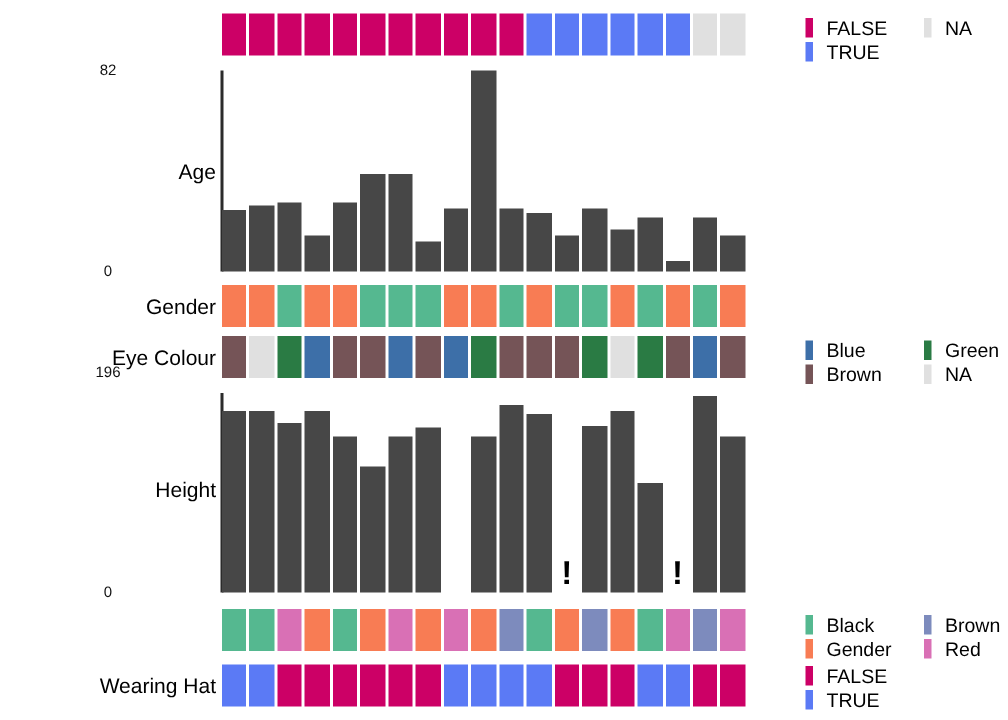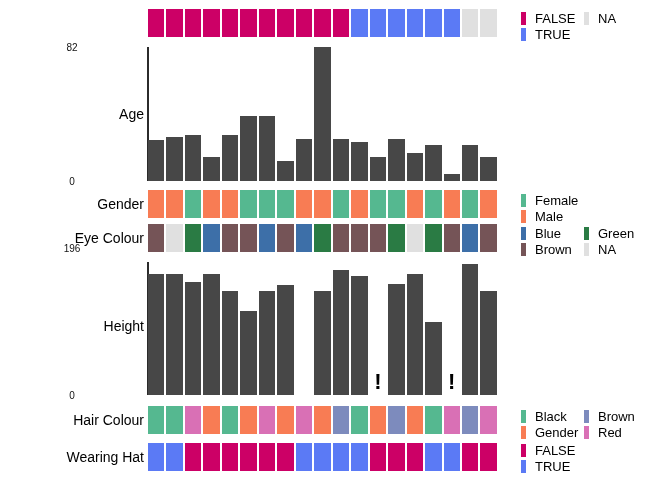--- a/index.html
+++ b/index.html
@@ -14,35 +14,34 @@
   .tile{flex:1 1 0;height:100%;}
   .bars{position:absolute;left:148px;width:349px;display:flex;gap:2px;
         align-items:flex-end;}
   .slot{flex:1 1 0;height:100%;position:relative;display:flex;
         align-items:flex-end;}
   .bar{width:100%;}
   .na-mark{position:absolute;bottom:2px;left:50%;transform:translateX(-50%);
            font-size:22px;font-weight:700;color:#000;line-height:1;}
   .axis{position:absolute;width:2px;background:#2b2b2b;}
   .legend{position:absolute;left:521px;display:flex;}
-  .legend-col{display:flex;flex-direction:column;gap:3px;min-width:63px;}
+  .legend-col{display:flex;flex-direction:column;gap:3px;min-width:63px;margin-left:16px;}
   .legend-entry{display:flex;align-items:center;height:13px;}
   .swatch{display:inline-block;width:5px;height:13px;margin-right:9px;flex:0 0 5px;}
   .legend-label{font-size:13px;line-height:13px;color:#000;white-space:nowrap;}
 </style>
 </head>
 <body>
 
 <div class="canvas">
 
   <div class="row-label" style="top:106px">Age</div>
   <div class="row-label" style="top:230px">Eye Colour</div>
   <div class="row-label" style="top:196px">Gender</div>
   <div class="row-label" style="top:318px">Height</div>
-  <div class="row-label" style="top:412px">Hair Colour</div>
   <div class="row-label" style="top:449px">Wearing Hat</div>
 
   <div class="tick-label" style="top:42px">82</div>
   <div class="tick-label" style="top:176px">0</div>
   <div class="tick-label" style="top:243px">196</div>
   <div class="tick-label" style="top:390px">0</div>
 
   <div class="axis" style="left:147px;top:47px;height:134px"></div>
   <div class="axis" style="left:147px;top:262px;height:133px"></div>
 
@@ -279,32 +278,20 @@
           <span class="legend-label">TRUE</span>
         </div>
       </div>
       <div class="legend-col">
         <div class="legend-entry">
           <span class="swatch" style="background: rgb(224, 224, 224);"></span>
           <span class="legend-label">NA</span>
         </div>
       </div>
     </div>
-  <div class="legend" style="top:194px">
-      <div class="legend-col">
-        <div class="legend-entry">
-          <span class="swatch" style="background: rgb(85, 184, 144);"></span>
-          <span class="legend-label">Female</span>
-        </div>
-        <div class="legend-entry">
-          <span class="swatch" style="background: rgb(248, 124, 84);"></span>
-          <span class="legend-label">Male</span>
-        </div>
-      </div>
-    </div>
   <div class="legend" style="top:227px">
       <div class="legend-col">
         <div class="legend-entry">
           <span class="swatch" style="background: rgb(61, 111, 168);"></span>
           <span class="legend-label">Blue</span>
         </div>
         <div class="legend-entry">
           <span class="swatch" style="background: rgb(117, 84, 87);"></span>
           <span class="legend-label">Brown</span>
         </div>

